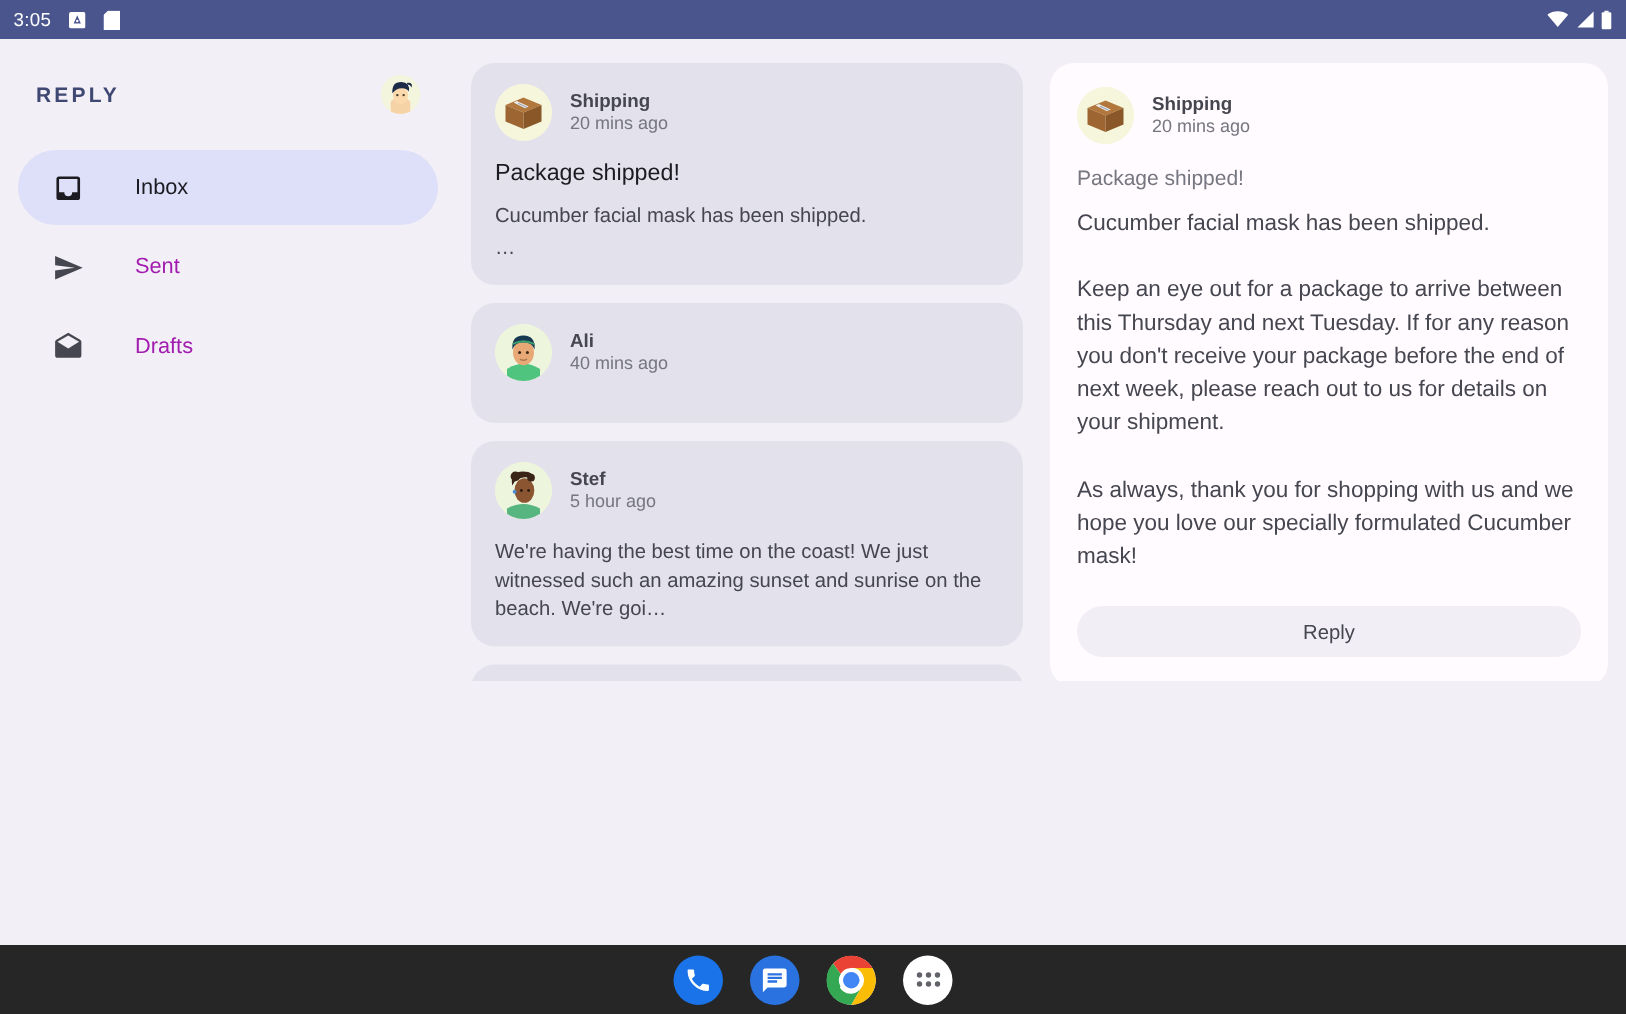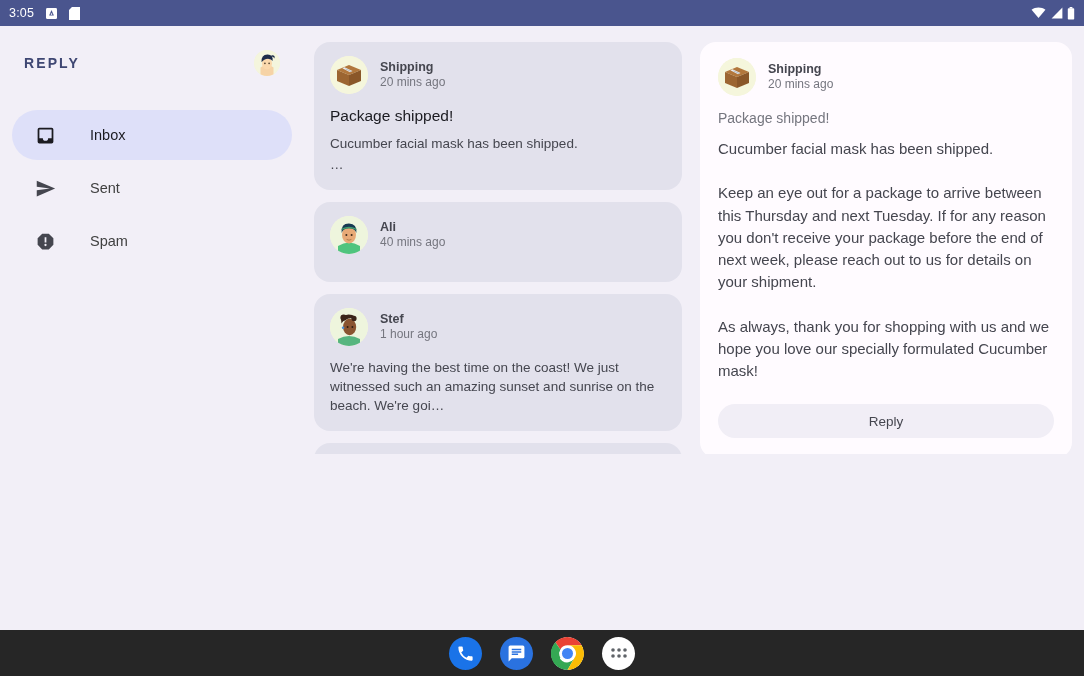--- a/index.html
+++ b/index.html
@@ -91,21 +91,21 @@
     color: #3f4773;
   }
   .avatar {
     width: 26px; height: 26px;
     border-radius: 50%;
     overflow: hidden;
     flex: 0 0 26px;
     background: #f3f4d9;
   }
   .nav {
-    margin-top: 26px;
+    margin-top: 16px;
     padding: 0 12px;
   }
   .nav-item {
     display: flex;
     align-items: center;
     height: 50px;
     border-radius: 25px;
     padding-left: 22px;
     box-sizing: border-box;
     margin-bottom: 3px;
@@ -118,21 +118,21 @@
     width: 22px; height: 22px;
     flex: 0 0 22px;
     display: flex;
     align-items: center;
     justify-content: center;
     color: #1b1b21;
   }
   .nav-label {
     margin-left: 34px;
     font-size: 14.5px;
-    color: #404040;
+    color: #a21caf;
   }
   .nav-item.selected .nav-label {
     color: #1b1b21;
   }
 
   
   .list-col {
     width: 388px;
     flex: 0 0 388px;
     padding: 16px 0 0 0;
@@ -351,29 +351,29 @@
 
         <div class="nav-item">
           <span class="nav-ic">
             <svg width="21" height="21" viewBox="0 0 24 24" fill="#45464f">
               <path d="M2 21l21-9L2 3v7l15 2-15 2v7z"></path>
             </svg>
           </span>
           <span class="nav-label">Sent</span>
         </div>
 
-
         <div class="nav-item">
           <span class="nav-ic">
             <svg width="21" height="21" viewBox="0 0 24 24" fill="#45464f">
-              <path d="M15.73 3H8.27L3 8.27v7.46L8.27 21h7.46L21 15.73V8.27L15.73 3zM12 17.3a1.3 1.3 0 1 1 0-2.6 1.3 1.3 0 0 1 0 2.6zm1-4.3h-2V7h2v6z"></path>
-            </svg>
-          </span>
-          <span class="nav-label">Spam</span>
-        </div>
+              <path d="M21.99 8c0-.72-.37-1.35-.94-1.7L12 1 2.95 6.3C2.38 6.65 2 7.28 2 8v10a2 2 0 0 0 2 2h16a2 2 0 0 0 2-2l-.01-10zM12 13L3.74 7.84 12 3l8.26 4.84L12 13z"></path>
+            </svg>
+          </span>
+          <span class="nav-label">Drafts</span>
+        </div>
+
 
       </div>
     </div>
 
     <div class="list-col">
 
       <div class="email-card">
         <div class="card-head">
           <span class="card-avatar">
             <svg width="38" height="38" viewBox="0 0 38 38">
@@ -426,21 +426,21 @@
               <path d="M11.5 15.6 Q9.6 6.6 18.6 6.4 Q27 6.4 26 13 Q24 9.6 18.8 10.4 Q13.6 11.2 11.5 15.6 Z" fill="#3a2418"></path>
               <circle cx="13.6" cy="9.6" r="3.2" fill="#3a2418"></circle>
               <circle cx="24" cy="10.4" r="2.6" fill="#3a2418"></circle>
               <circle cx="13.1" cy="19.8" r="1.3" fill="#4a8fd6"></circle>
               <circle cx="17.6" cy="19" r="0.95" fill="#2e1c10"></circle>
               <circle cx="22.4" cy="19" r="0.95" fill="#2e1c10"></circle>
             </svg>
           </span>
           <span class="card-meta">
             <span class="card-sender">Stef</span>
-            <span class="card-time">1 hour ago</span>
+            <span class="card-time">5 hour ago</span>
           </span>
         </div>
         <div class="card-preview">We're having the best time on the coast! We just witnessed such an amazing sunset and sunrise on the beach. We're goi…</div>
       </div>
 
       <div class="email-card">
         <div class="card-head">
           <span class="card-avatar">
             <svg width="38" height="38" viewBox="0 0 38 38">
               <circle cx="19" cy="19" r="19" fill="#f2f6dc"></circle>

